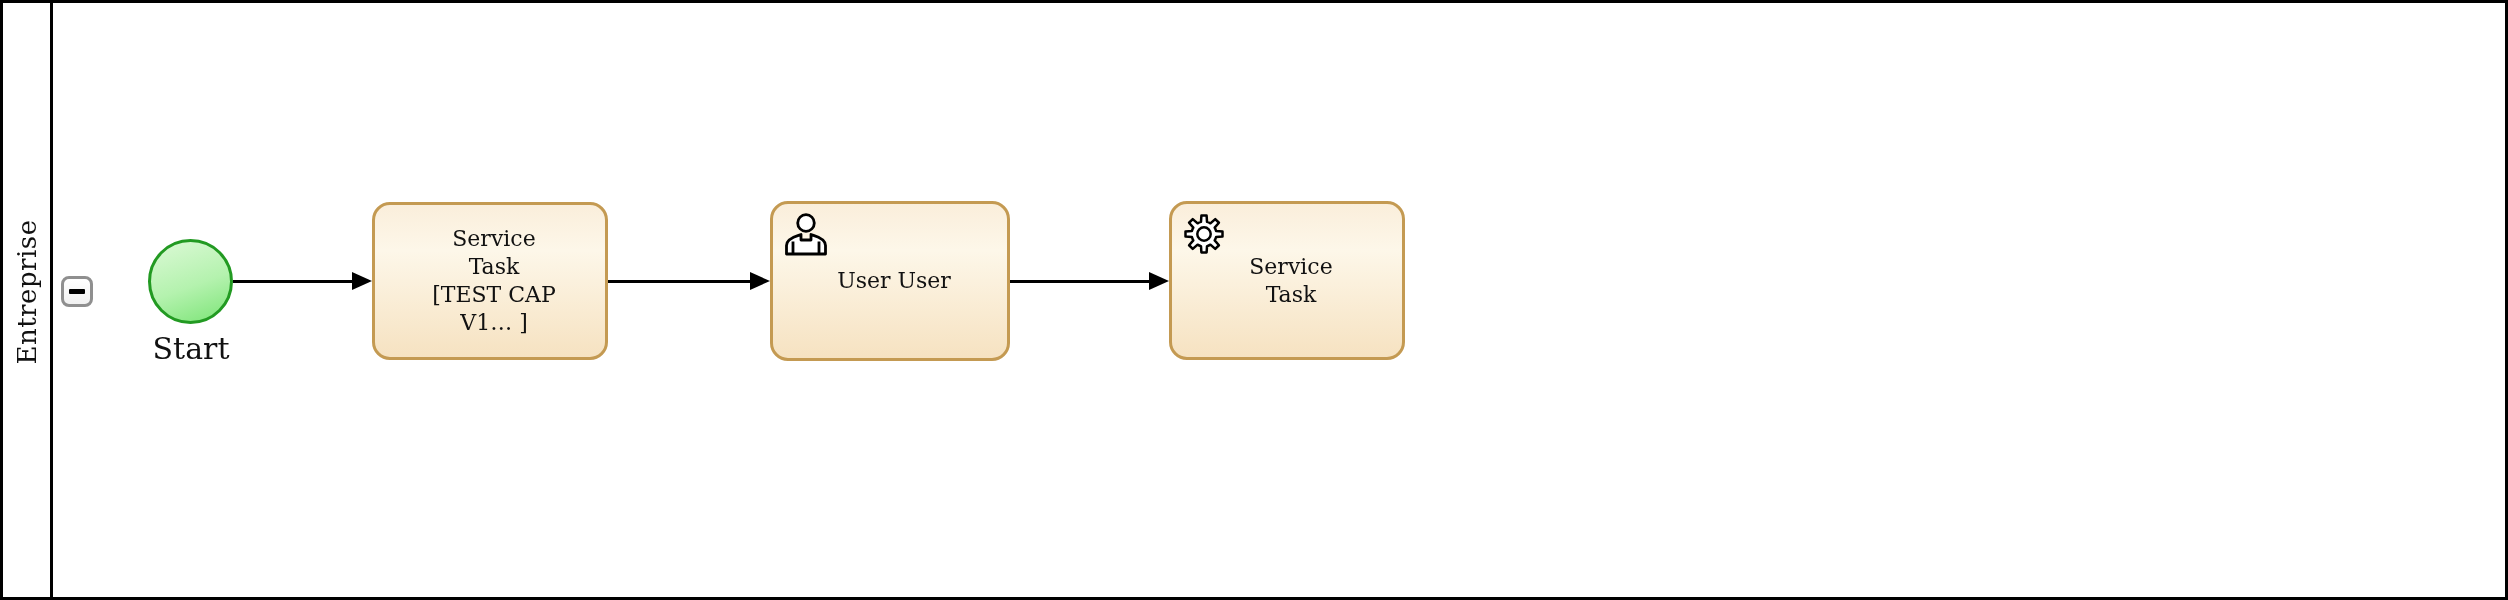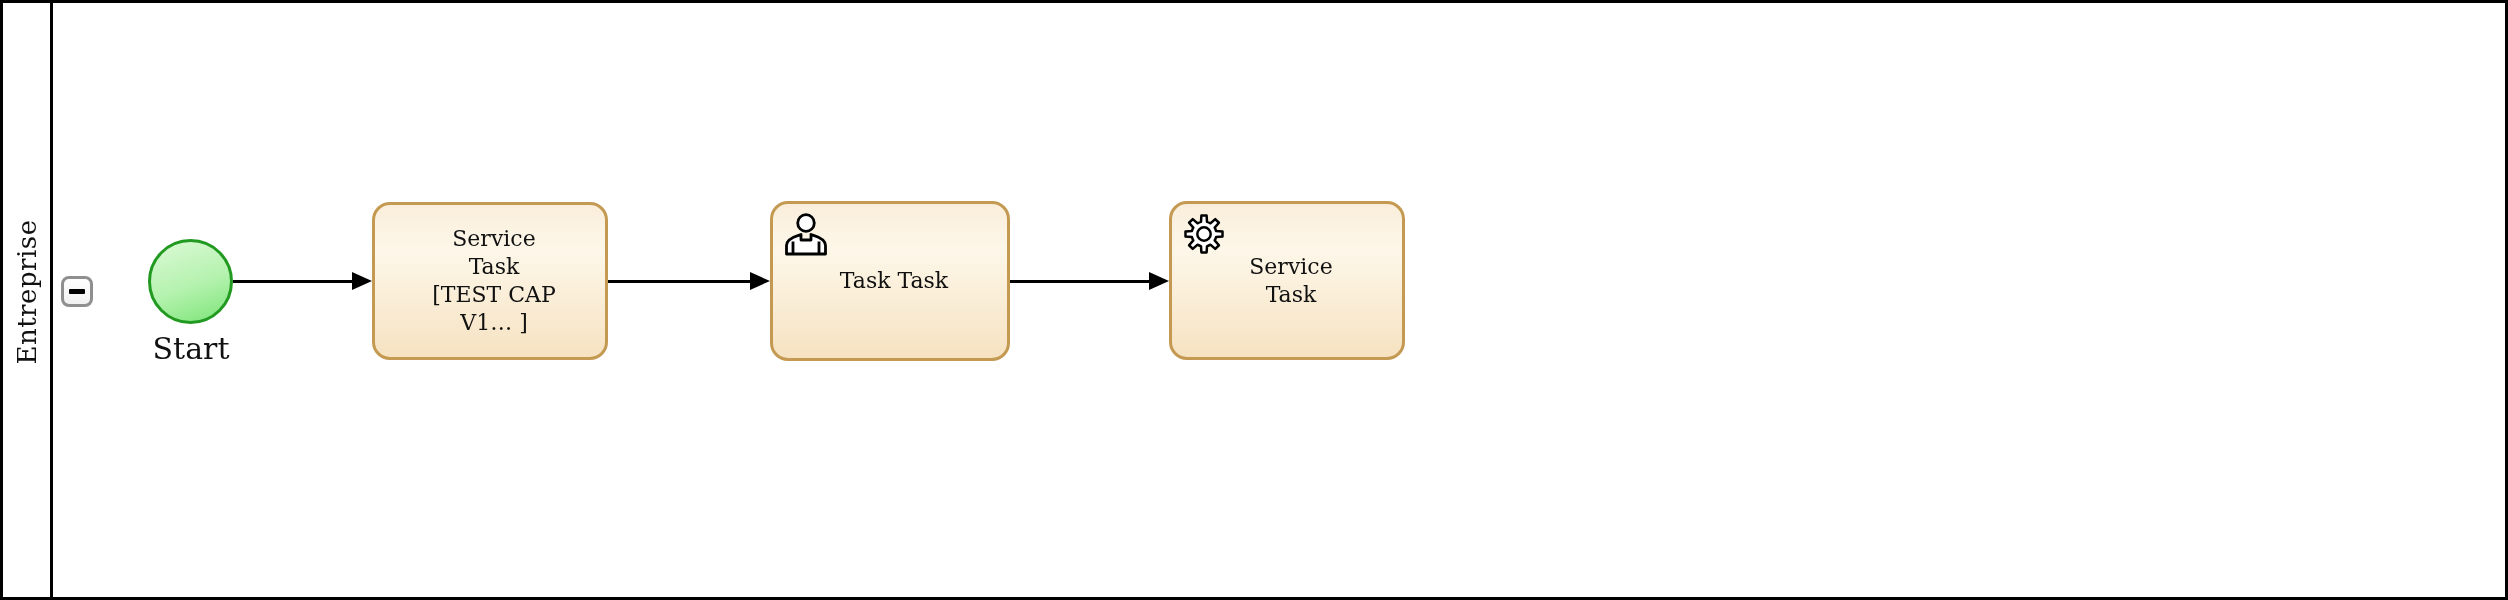--- a/index.html
+++ b/index.html
@@ -135,21 +135,21 @@
 
   <div class="flow-line flow-2"></div>
   <div class="flow-head head-2"></div>
 
   <div class="task task-2">
     <svg class="task-icon" width="48" height="48" viewBox="0 0 48 48" fill="#fff" stroke="#000" stroke-width="2.8" stroke-linejoin="round">
       <circle cx="24" cy="12" r="8.3"></circle>
       <path d="M4.5,43 V34.5 C4.5,28.5 11,26 16.5,24.3 L19,23.5 V29 H29 V23.5 L31.5,24.3 C37,26 43.5,28.5 43.5,34.5 V43 Z"></path>
       <path d="M11,30.5 V43 M37,30.5 V43" fill="none"></path>
     </svg>
-    <span class="task-label">Task Task</span>
+    <span class="task-label">User User</span>
   </div>
 
   <div class="flow-line flow-3"></div>
   <div class="flow-head head-3"></div>
 
   <div class="task task-3">
     <svg class="task-icon" width="46" height="46" viewBox="0 0 48 48" fill="#fff" stroke="#000" stroke-width="2.6" stroke-linejoin="round">
       <path d="M36.61,20.85 L43.31,21.29 L43.31,26.71 L36.61,27.15
                A13,13 0 0 1 35.14,30.7 L39.58,35.74 L35.74,39.58 L30.7,35.14
                A13,13 0 0 1 27.15,36.61 L26.71,43.31 L21.29,43.31 L20.85,36.61

